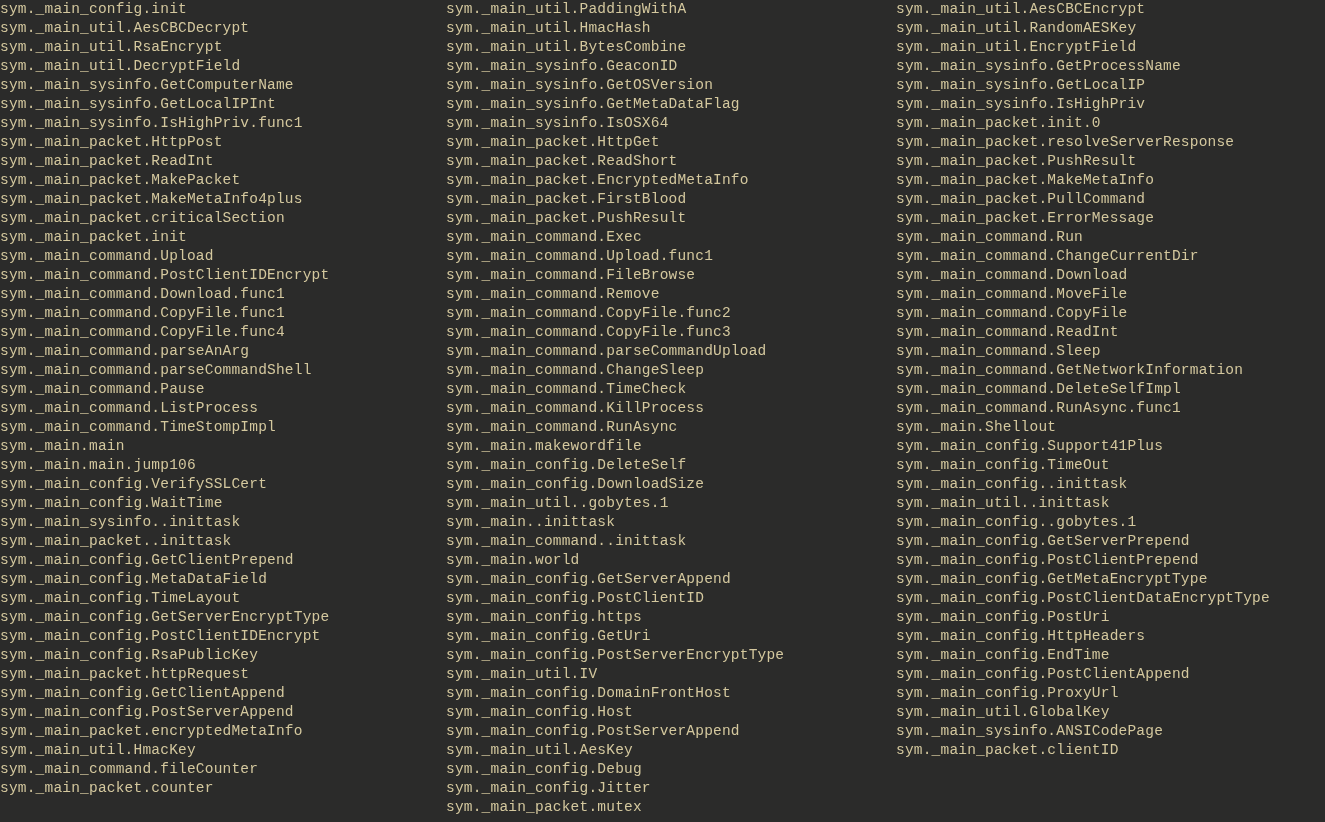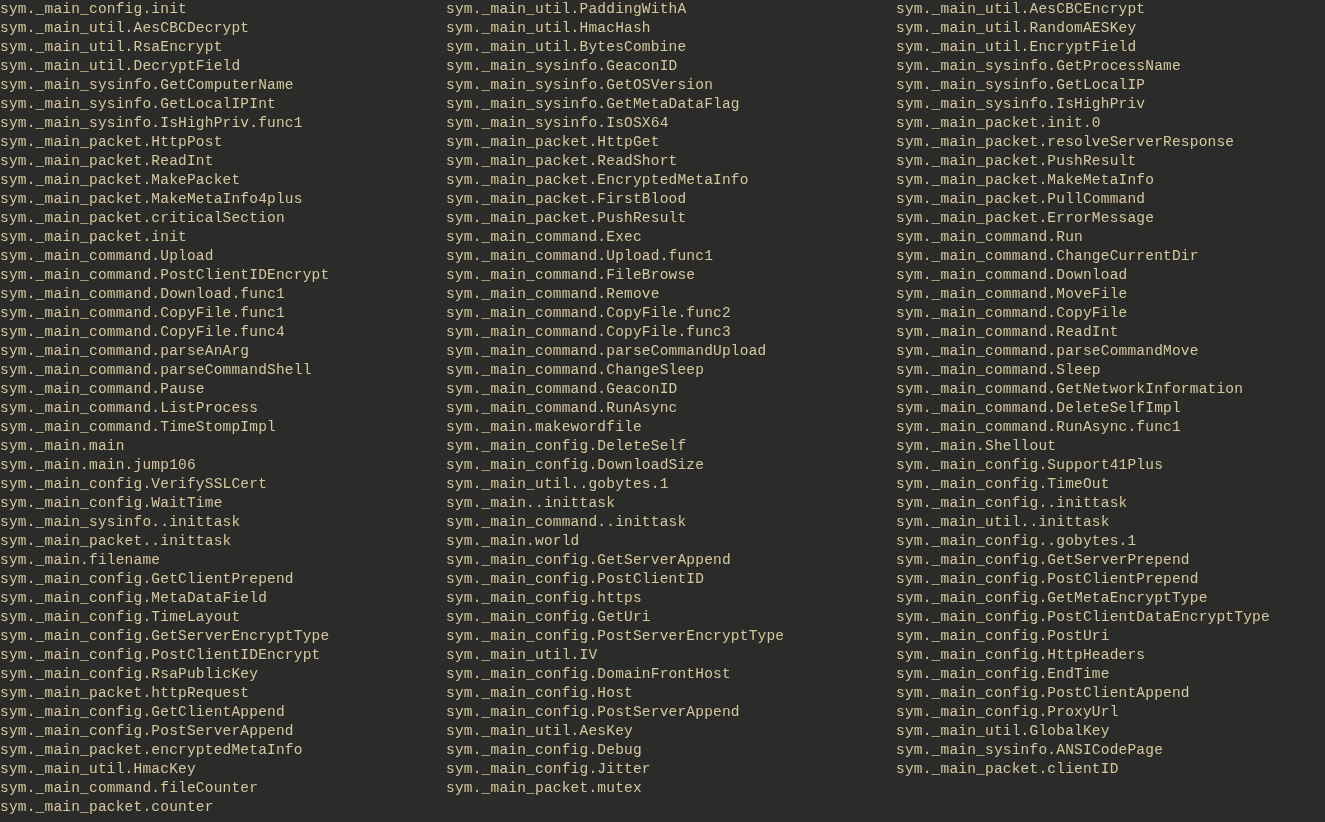--- a/index.html
+++ b/index.html
@@ -59,21 +59,20 @@
       <div class="symbol-entry">sym._main_command.parseCommandShell</div>
       <div class="symbol-entry">sym._main_command.Pause</div>
       <div class="symbol-entry">sym._main_command.ListProcess</div>
       <div class="symbol-entry">sym._main_command.TimeStompImpl</div>
       <div class="symbol-entry">sym._main.main</div>
       <div class="symbol-entry">sym._main.main.jump106</div>
       <div class="symbol-entry">sym._main_config.VerifySSLCert</div>
       <div class="symbol-entry">sym._main_config.WaitTime</div>
       <div class="symbol-entry">sym._main_sysinfo..inittask</div>
       <div class="symbol-entry">sym._main_packet..inittask</div>
-      <div class="symbol-entry">sym._main.filename</div>
       <div class="symbol-entry">sym._main_config.GetClientPrepend</div>
       <div class="symbol-entry">sym._main_config.MetaDataField</div>
       <div class="symbol-entry">sym._main_config.TimeLayout</div>
       <div class="symbol-entry">sym._main_config.GetServerEncryptType</div>
       <div class="symbol-entry">sym._main_config.PostClientIDEncrypt</div>
       <div class="symbol-entry">sym._main_config.RsaPublicKey</div>
       <div class="symbol-entry">sym._main_packet.httpRequest</div>
       <div class="symbol-entry">sym._main_config.GetClientAppend</div>
       <div class="symbol-entry">sym._main_config.PostServerAppend</div>
       <div class="symbol-entry">sym._main_packet.encryptedMetaInfo</div>
@@ -95,21 +94,22 @@
       <div class="symbol-entry">sym._main_packet.FirstBlood</div>
       <div class="symbol-entry">sym._main_packet.PushResult</div>
       <div class="symbol-entry">sym._main_command.Exec</div>
       <div class="symbol-entry">sym._main_command.Upload.func1</div>
       <div class="symbol-entry">sym._main_command.FileBrowse</div>
       <div class="symbol-entry">sym._main_command.Remove</div>
       <div class="symbol-entry">sym._main_command.CopyFile.func2</div>
       <div class="symbol-entry">sym._main_command.CopyFile.func3</div>
       <div class="symbol-entry">sym._main_command.parseCommandUpload</div>
       <div class="symbol-entry">sym._main_command.ChangeSleep</div>
-      <div class="symbol-entry">sym._main_command.GeaconID</div>
+      <div class="symbol-entry">sym._main_command.TimeCheck</div>
+      <div class="symbol-entry">sym._main_command.KillProcess</div>
       <div class="symbol-entry">sym._main_command.RunAsync</div>
       <div class="symbol-entry">sym._main.makewordfile</div>
       <div class="symbol-entry">sym._main_config.DeleteSelf</div>
       <div class="symbol-entry">sym._main_config.DownloadSize</div>
       <div class="symbol-entry">sym._main_util..gobytes.1</div>
       <div class="symbol-entry">sym._main..inittask</div>
       <div class="symbol-entry">sym._main_command..inittask</div>
       <div class="symbol-entry">sym._main.world</div>
       <div class="symbol-entry">sym._main_config.GetServerAppend</div>
       <div class="symbol-entry">sym._main_config.PostClientID</div>
@@ -137,21 +137,20 @@
       <div class="symbol-entry">sym._main_packet.PushResult</div>
       <div class="symbol-entry">sym._main_packet.MakeMetaInfo</div>
       <div class="symbol-entry">sym._main_packet.PullCommand</div>
       <div class="symbol-entry">sym._main_packet.ErrorMessage</div>
       <div class="symbol-entry">sym._main_command.Run</div>
       <div class="symbol-entry">sym._main_command.ChangeCurrentDir</div>
       <div class="symbol-entry">sym._main_command.Download</div>
       <div class="symbol-entry">sym._main_command.MoveFile</div>
       <div class="symbol-entry">sym._main_command.CopyFile</div>
       <div class="symbol-entry">sym._main_command.ReadInt</div>
-      <div class="symbol-entry">sym._main_command.parseCommandMove</div>
       <div class="symbol-entry">sym._main_command.Sleep</div>
       <div class="symbol-entry">sym._main_command.GetNetworkInformation</div>
       <div class="symbol-entry">sym._main_command.DeleteSelfImpl</div>
       <div class="symbol-entry">sym._main_command.RunAsync.func1</div>
       <div class="symbol-entry">sym._main.Shellout</div>
       <div class="symbol-entry">sym._main_config.Support41Plus</div>
       <div class="symbol-entry">sym._main_config.TimeOut</div>
       <div class="symbol-entry">sym._main_config..inittask</div>
       <div class="symbol-entry">sym._main_util..inittask</div>
       <div class="symbol-entry">sym._main_config..gobytes.1</div>

